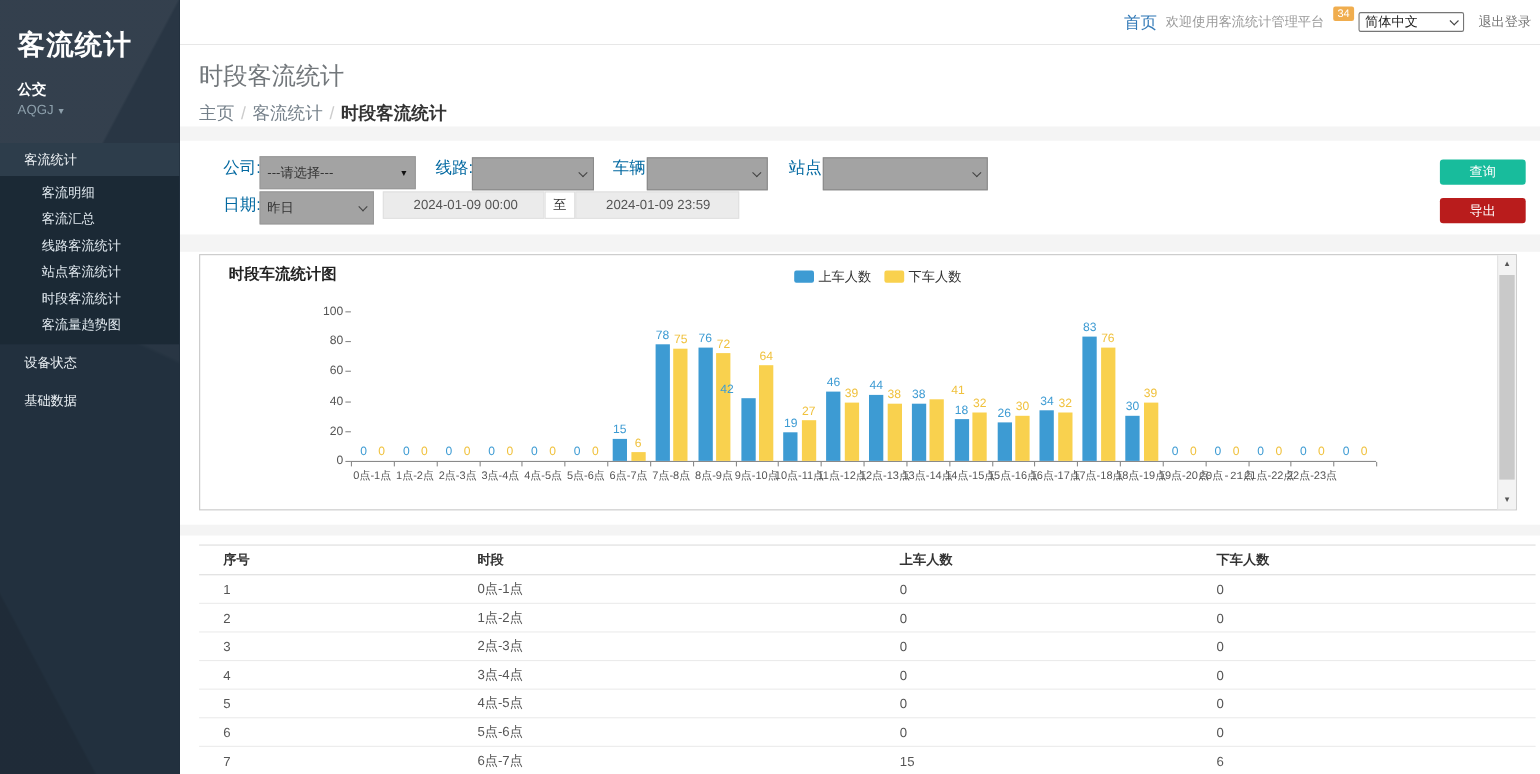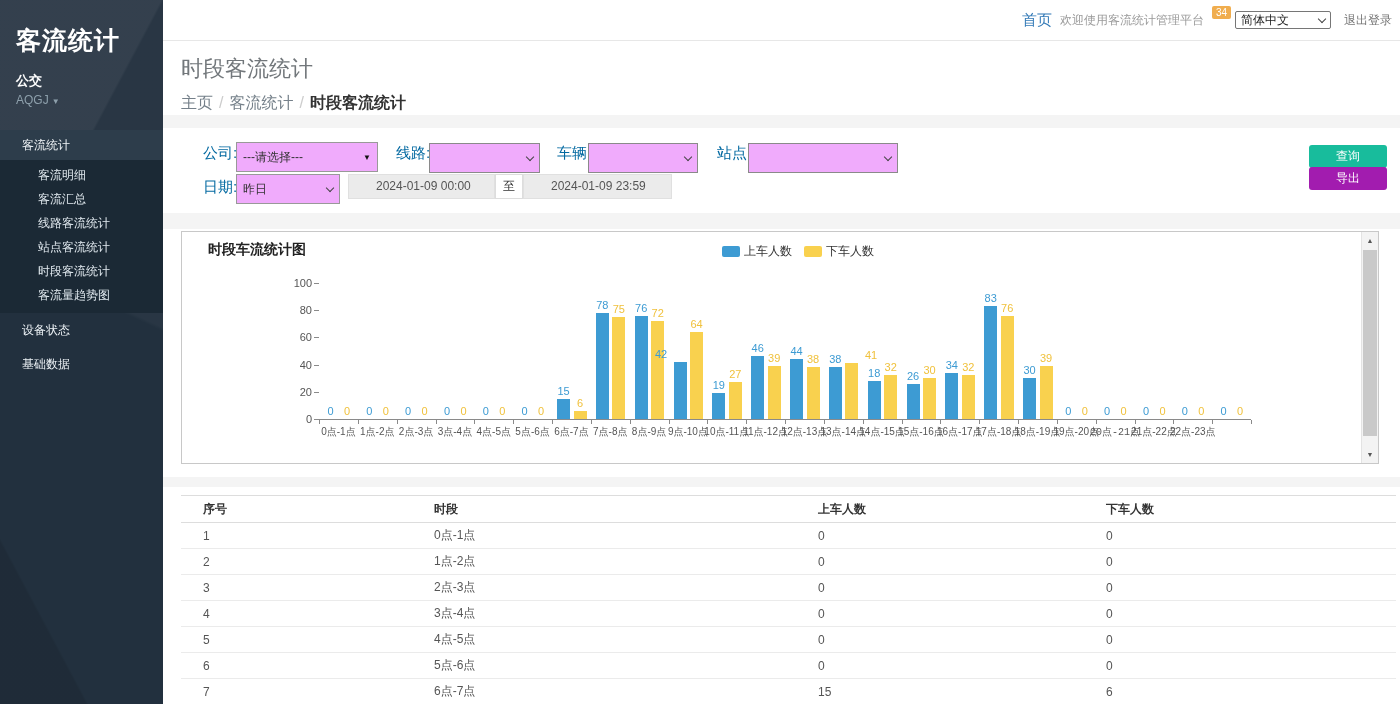--- a/index.html
+++ b/index.html
@@ -46,21 +46,21 @@
   .bc-sep { color:#ccc; margin:0 6px; }
   .bc-current { color:#333; font-weight:bold; }
   .strip { background:#f4f4f4; }
   .strip1 { height:13px; } .strip2 { height:16px; } .strip3 { height:10px; }
 
   
   .filter-section { height:85px; position:relative; background:#fff; }
   .f-label { position:absolute; font-size:15px; color:#0369a1; }
   .lbl-r1 { top:14px; line-height:21px; }
   .lbl-r2 { top:46px; line-height:25px; }
-  .combo { position:absolute; background:#f0abfc; border:1px solid #999; display:flex; align-items:center;
+  .combo { position:absolute; background:#a3a3a3; border:1px solid #999; display:flex; align-items:center;
     justify-content:space-between; font-size:12px; color:#333; padding:14px 6px; cursor:pointer; }
   .tri { font-size:8px; color:#111; }
   .date-box { position:absolute; top:46px; height:25px; background:#ebebeb; border:1px solid #e0e0e0;
     font-size:12px; color:#555; line-height:23px; padding-left:27px; cursor:pointer; }
   .to-box { position:absolute; top:46px; height:25px; width:28px; background:#fff; border:1px solid #ddd;
     font-size:12px; color:#333; text-align:center; line-height:23px; }
   .btn { position:absolute; left:1146px; width:78px; height:23px; border:none; border-radius:3px;
     color:#fff; font-size:12px; text-align:center; line-height:23px; cursor:pointer; }
 
   
@@ -165,21 +165,21 @@
     <span class="f-label lbl-r2" style="left:40px">日期:</span>
     <div class="combo" style="left:73px; top:46px; width:104px; height:24px; border-color:#999;text-align:center;">
       <span>昨日</span>
       <span class="chev"></span>
     </div>
     <div class="date-box" style="left:185px; width:147px;">2024-01-09 00:00</div>
     <div class="to-box" style="left:332px;">至</div>
     <div class="date-box" style="left:360px; width:149px;">2024-01-09 23:59</div>
 
     <div class="btn" style="top:17px; background:#18bc9c;">查询</div>
-    <div class="btn" style="top:39px; background:#a21caf;">导出</div>
+    <div class="btn" style="top:52px; background:#b91c1c;">导出</div>
   </div>
 
   <div class="strip strip2"></div>
 
   <div class="chart-area">
     <div class="chart-panel">
       <div class="chart-title">时段车流统计图</div>
       <div class="legend">
         <span class="legend-item">
           <span class="swatch" style="background:#3d9bd3"></span>

